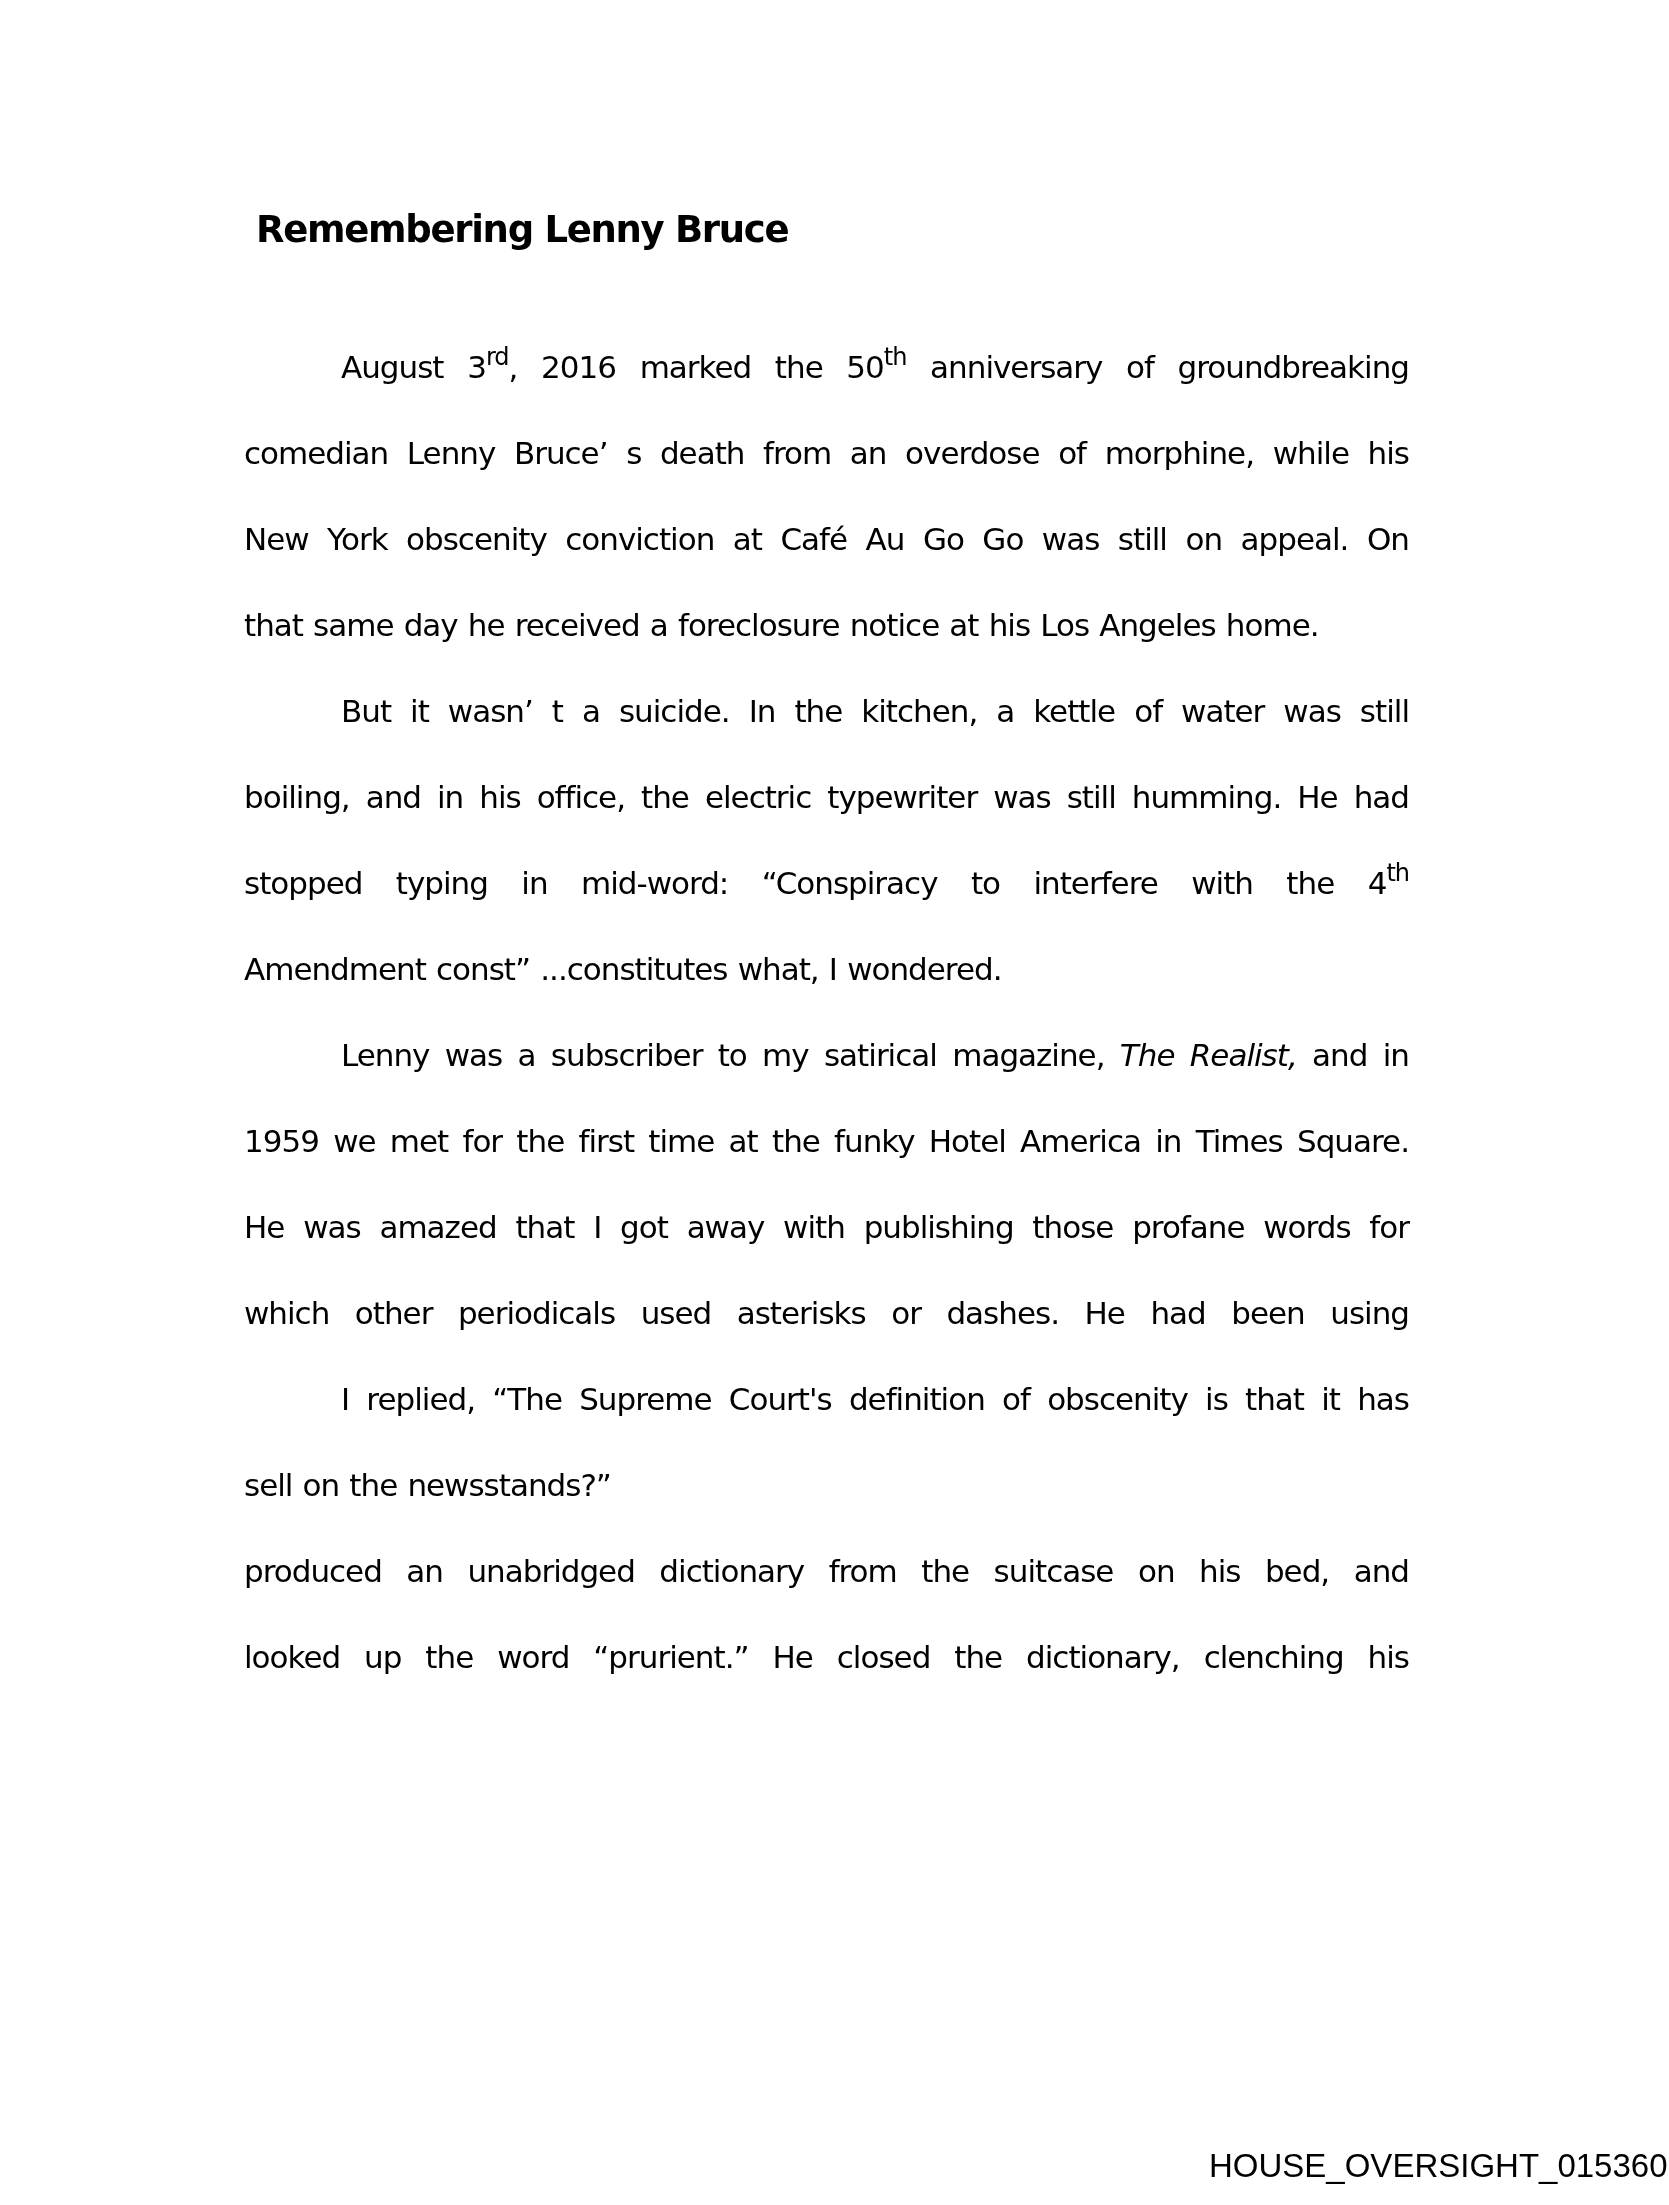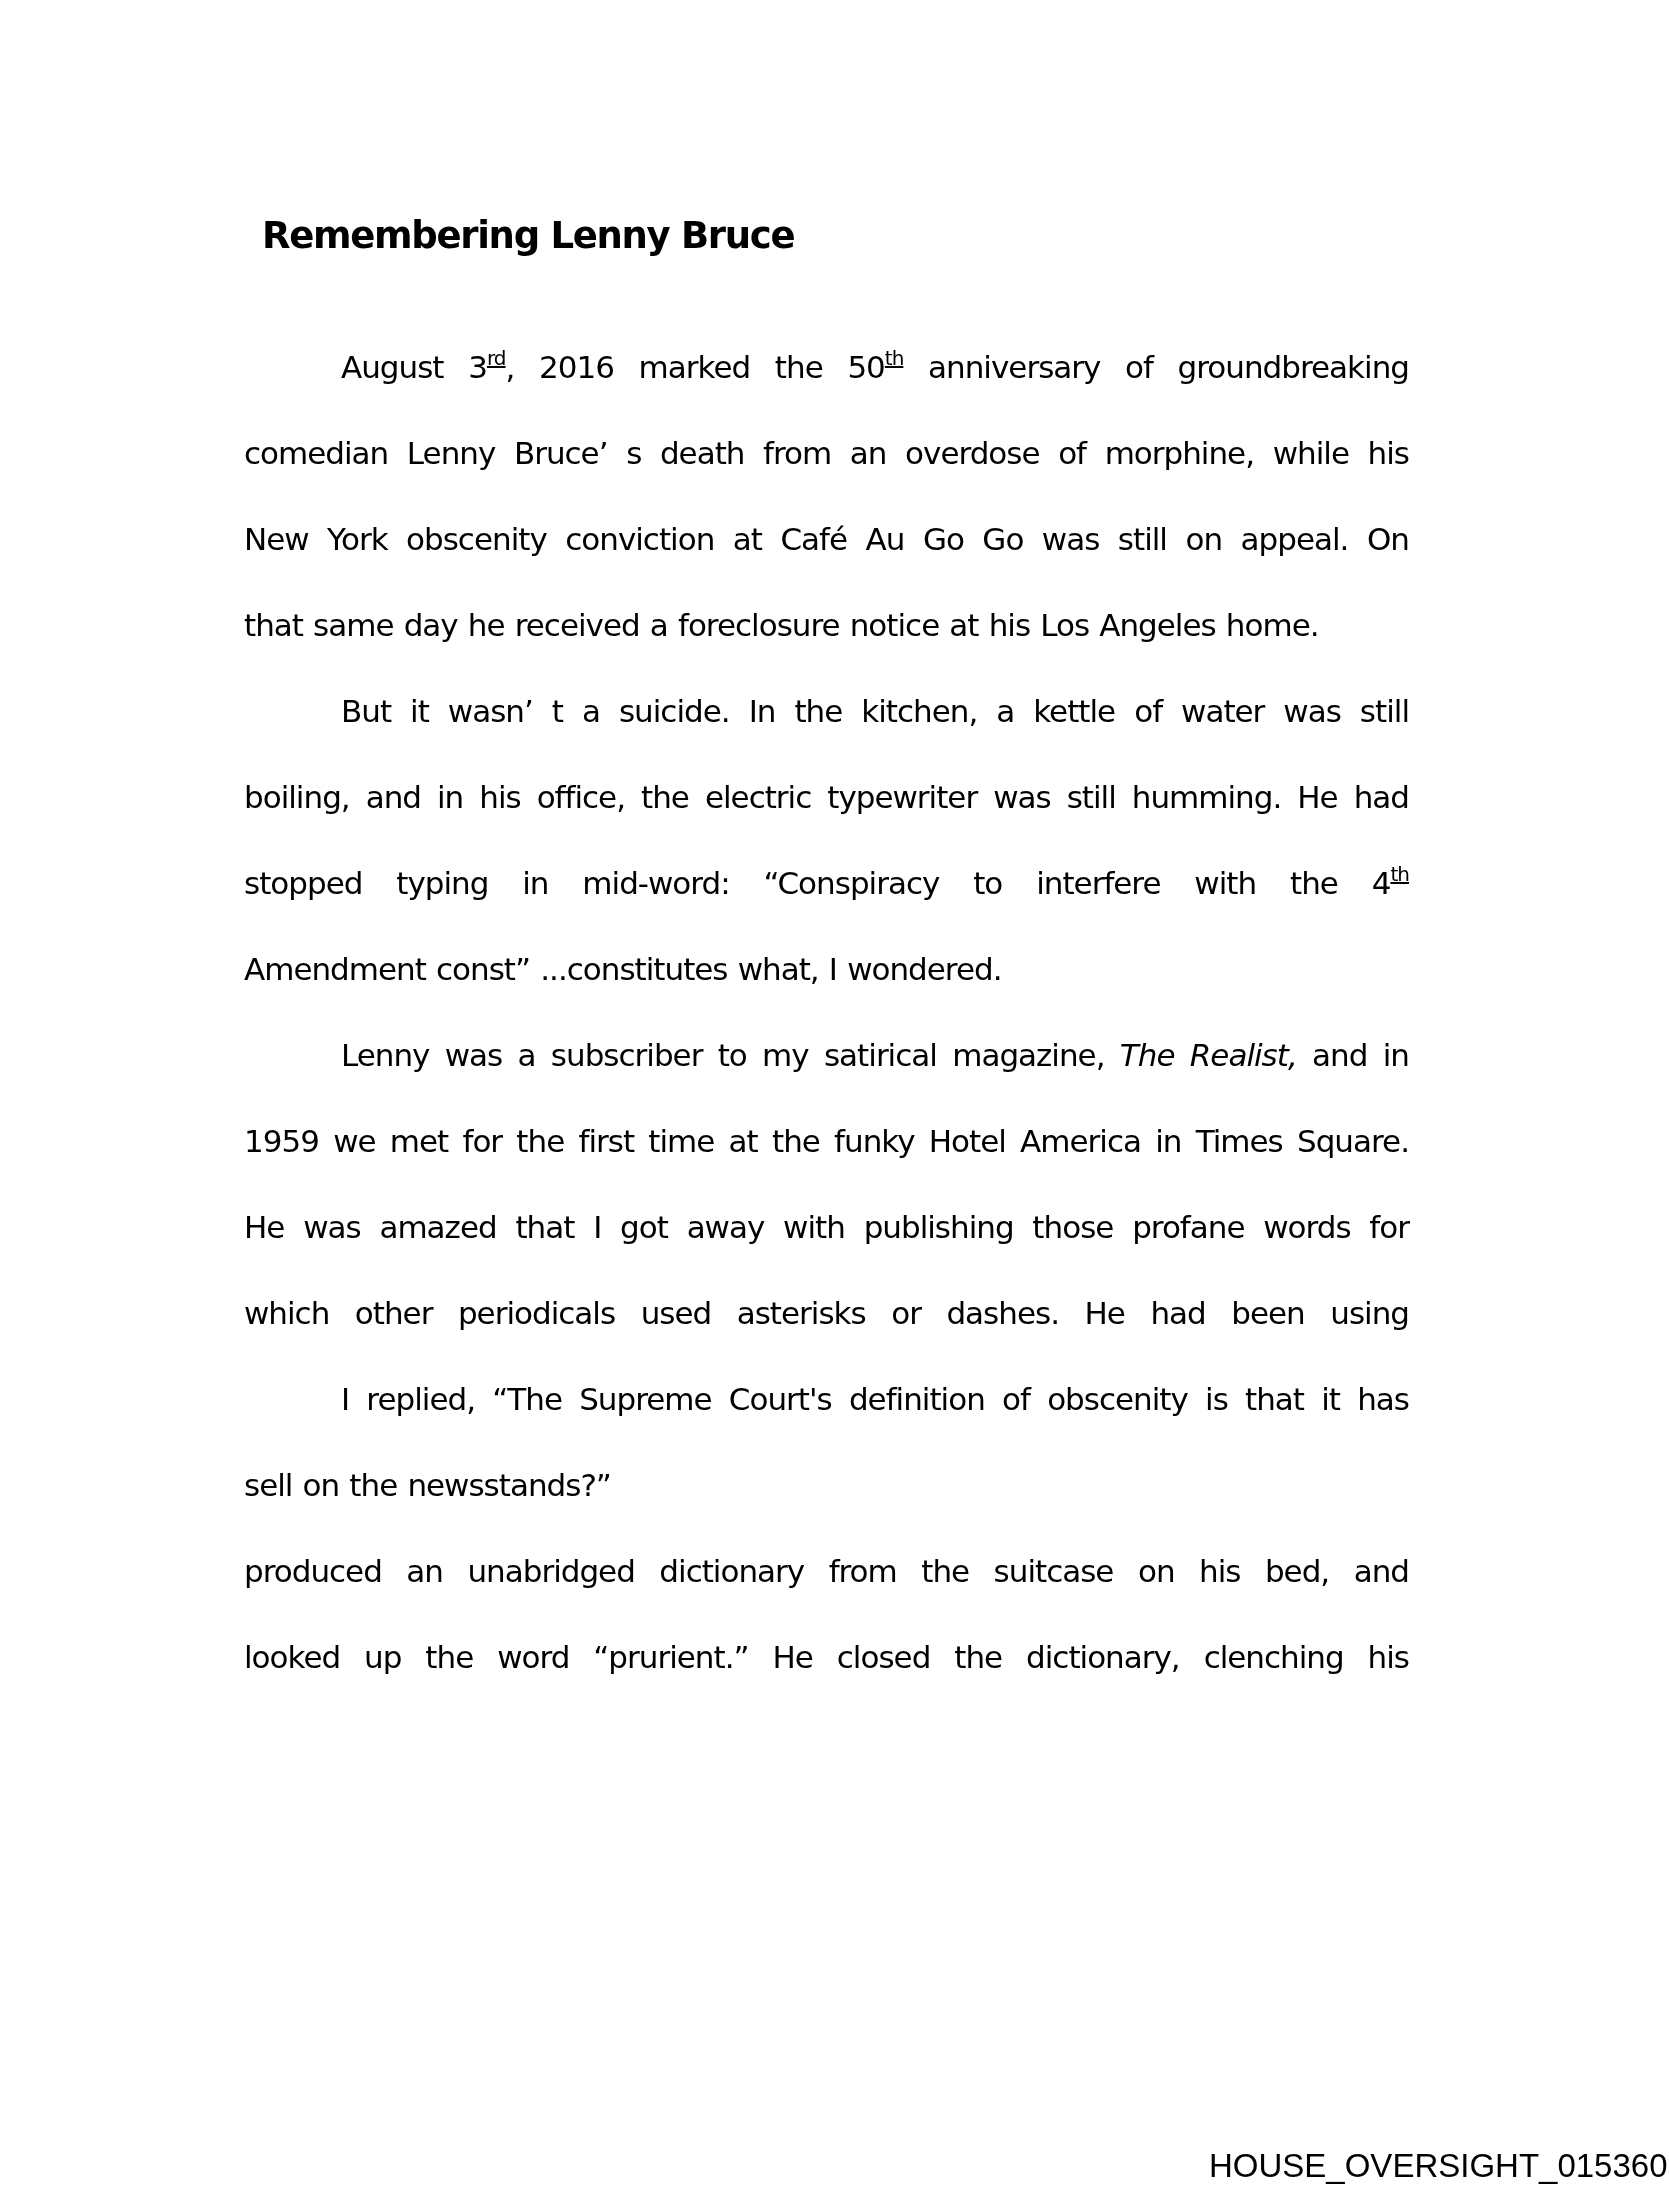--- a/index.html
+++ b/index.html
@@ -1,34 +1,34 @@
 <!DOCTYPE html>
 <html style="font-size:10.5px"><head>
 <meta charset="utf-8">
 <style>
   html, body { margin: 0; padding: 0; background: #ffffff; }
   body { width: 1669px; height: 2205px; position: relative; overflow: hidden; color: #000; }
   .page { position: absolute; left: 244px; top: 0; width: 1165px; }
   .title {
     position: absolute; top: 196px; left: 0;
     font-family: "DejaVu Sans", sans-serif; font-weight: bold;
-    font-size: 37px; letter-spacing: -1.3px; margin: 18px; white-space: nowrap;
+    font-size: 37px; letter-spacing: -1.3px; margin: 12px; white-space: nowrap;
   }
   .body {
     position: absolute; top: 331px; left: 0; width: 1165px;
     font-family: "DejaVu Sans", sans-serif; font-size: 31px;
     letter-spacing: -1px; word-spacing: 1.3px;
   }
   .line {
     height: 86px; line-height: 72px; white-space: nowrap;
     text-align: justify; text-align-last: justify; overflow: visible;
   }
   .line.last { text-align-last: left; }
   .line.indent { padding-left: 97px; }
-  sup { font-size: 20px; line-height: 0; vertical-align: 13px; text-decoration: underline; }
+  sup { font-size: 24px; line-height: 0; vertical-align: 13px; }
   em { font-style: italic; }
   .footer {
     position: absolute; left: 1209px; top: 2147px;
     font-family: "Liberation Sans", sans-serif; font-size: 33px; white-space: nowrap;
   }
 </style>
 </head>
 <body>
 
 <div class="page">

